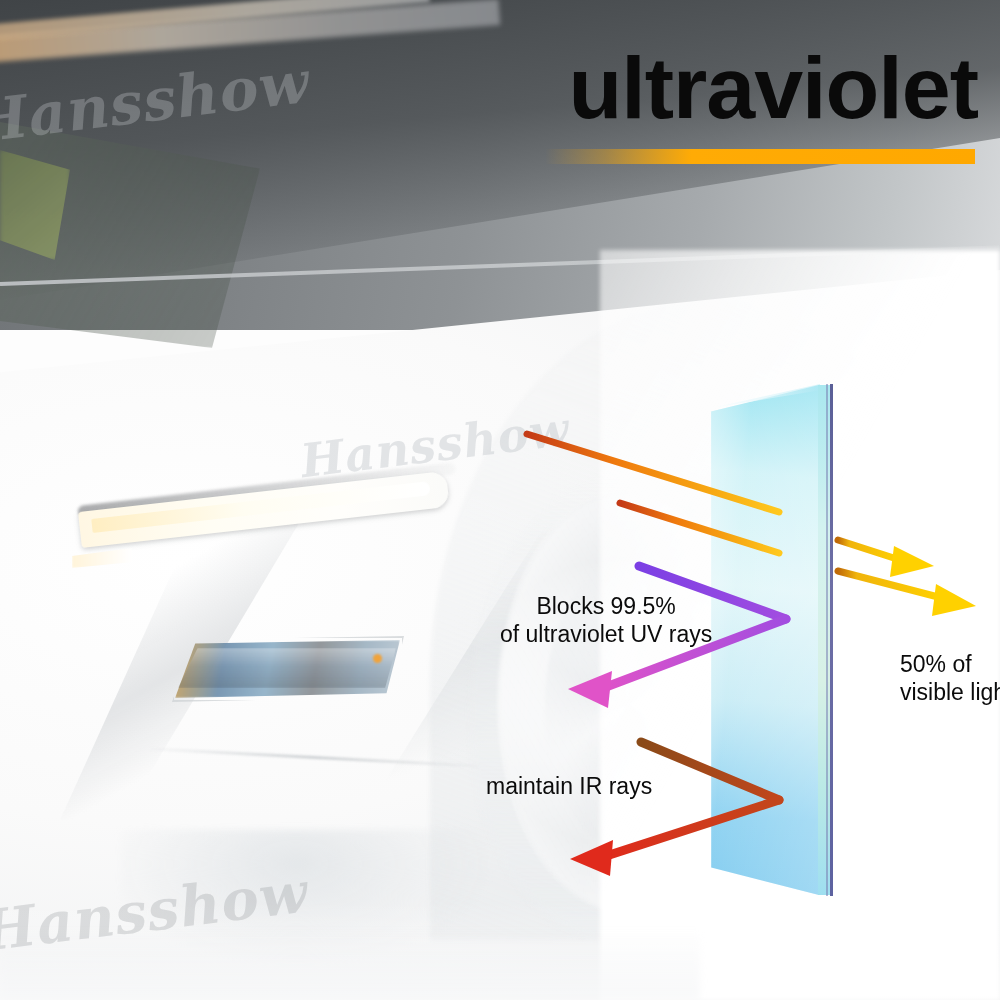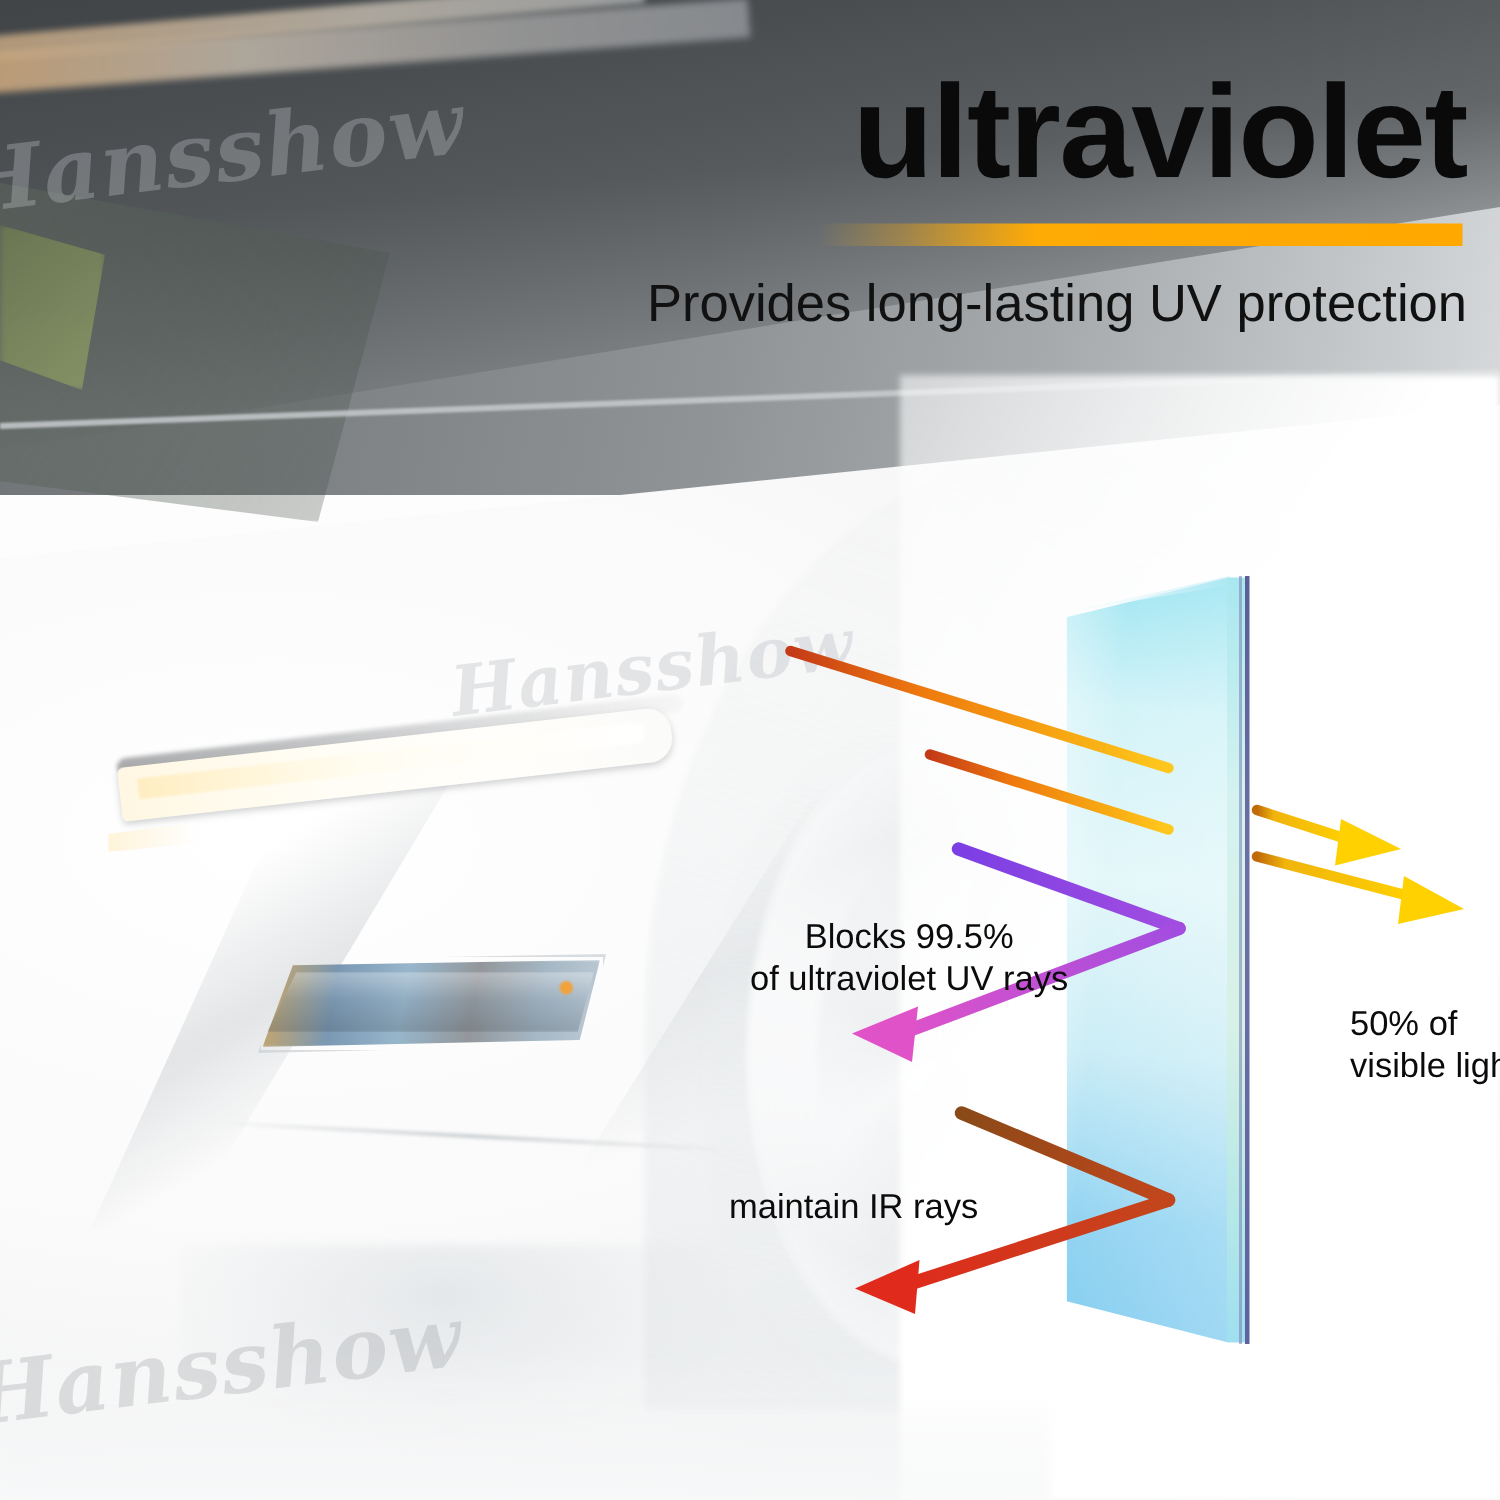--- a/index.html
+++ b/index.html
@@ -248,21 +248,21 @@
     position:absolute; left:706px; top:384px; width:114px; height:24px;
     background:linear-gradient(100deg, rgba(255,255,255,.9), rgba(170,230,243,.45));
     clip-path:polygon(4.6% 100%, 100% 0%, 100% 26%, 4.6% 100%);
   }
 
   
   .rays { position:absolute; inset:0; pointer-events:none; }
   .label {
     position:absolute; color:#0b0b0b;
     font-size:23px; line-height:1.22; font-weight:400;
-    font-family:"Liberation Sans", sans-serif; white-space:nowrap;margin-top:18px;
+    font-family:"Liberation Sans", sans-serif; white-space:nowrap;
   }
   .label-uv { left:500px; top:592px; text-align:center; }
   .label-ir { left:486px; top:772px; text-align:center; }
   .label-vis{ left:900px; top:650px; text-align:left; }
 </style>
 </head>
 <body>
 
 <div id="stage">
 
@@ -302,21 +302,20 @@
     <div class="bottom-white-fade"></div>
 
     <div class="wm wm-1">Hansshow</div>
     <div class="wm wm-2">Hansshow</div>
     <div class="wm wm-3">Hansshow</div>
   </div>
 
   <div class="title">ultraviolet</div>
   <div class="title-underline"></div>
   <div class="subtitle">
-    <div>Provides long-lasting UV protection</div>
   </div>
 
   <div class="pane-face"></div>
   <div class="pane-face-sheen"></div>
   <div class="pane-top-bevel"></div>
   <div class="pane-edge"></div>
   <div class="pane-rule-2"></div>
   <div class="pane-rule"></div>
 
   <svg class="rays" width="1000" height="1000" viewBox="0 0 1000 1000">

